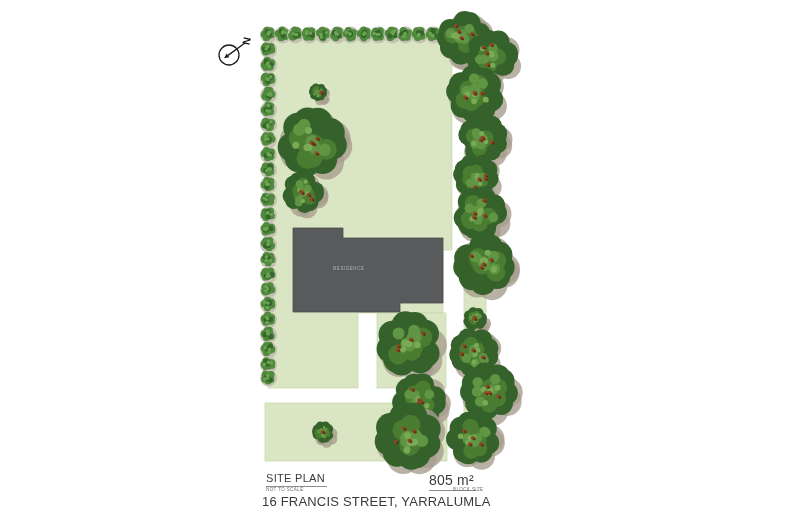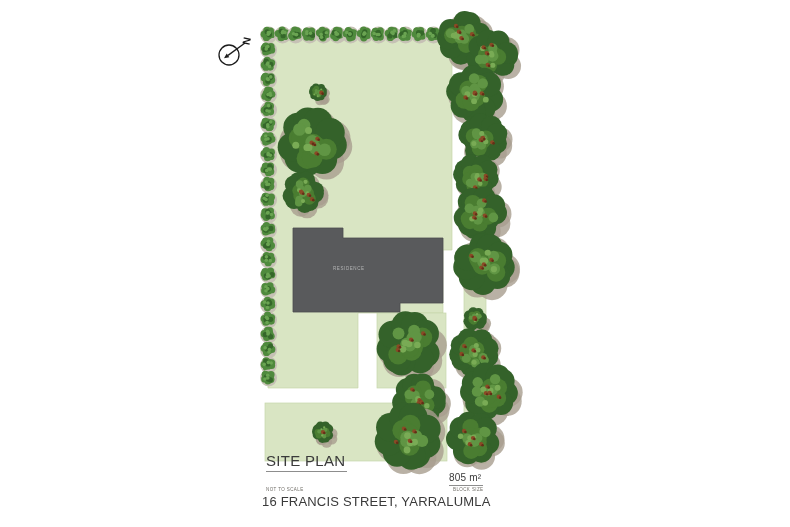--- a/index.html
+++ b/index.html
@@ -6,22 +6,22 @@
   body{width:790px;height:527px;position:relative;background:#ffffff;font-family:"Liberation Sans",sans-serif;}
   .canvas{position:absolute;left:0;top:0;width:790px;height:527px;overflow:hidden;background:#ffffff;}
   #plan-svg{position:absolute;left:0;top:0;}
   .compass{position:absolute;left:211px;top:30px;}
   .compass circle,.compass line{stroke:#1c1c1c;stroke-width:1.3;fill:none;}
   .compass polygon{fill:#1c1c1c;stroke:none;}
   .compass text{font-weight:bold;font-size:10.5px;fill:#161616;text-anchor:middle;font-family:"Liberation Sans",sans-serif;}
   .residence-label{position:absolute;left:333px;top:266px;font-size:4.5px;letter-spacing:.6px;color:#b3b4b5;}
   .lbl{position:absolute;color:#3a3a3a;white-space:nowrap;}
   .lbl.u{border-bottom:1px solid #8d8d8d;padding:0 2px 2px 0;}
-  #site-plan-label{left:266px;top:452px;font-size:15px;letter-spacing:.3px;}
-  #area-label{left:449px;top:472px;font-size:10px;letter-spacing:.2px;}
+  #site-plan-label{left:266px;top:472px;font-size:11px;letter-spacing:.3px;}
+  #area-label{left:429px;top:472px;font-size:14px;letter-spacing:.2px;}
   .sub{position:absolute;font-size:4.5px;color:#6f6c66;letter-spacing:.4px;white-space:nowrap;}
   #scale-note{left:266px;top:487px;}
   #block-size{left:453px;top:487px;}
   #address{left:262px;top:494px;font-size:13px;letter-spacing:.2px;color:#3a3a3a;border-bottom:1.5px solid #7d7d7d;padding:0 2px 19px 0;position:absolute;white-space:nowrap;}
 </style>
 </head>
 <body>
 
 <div class="canvas">
 

